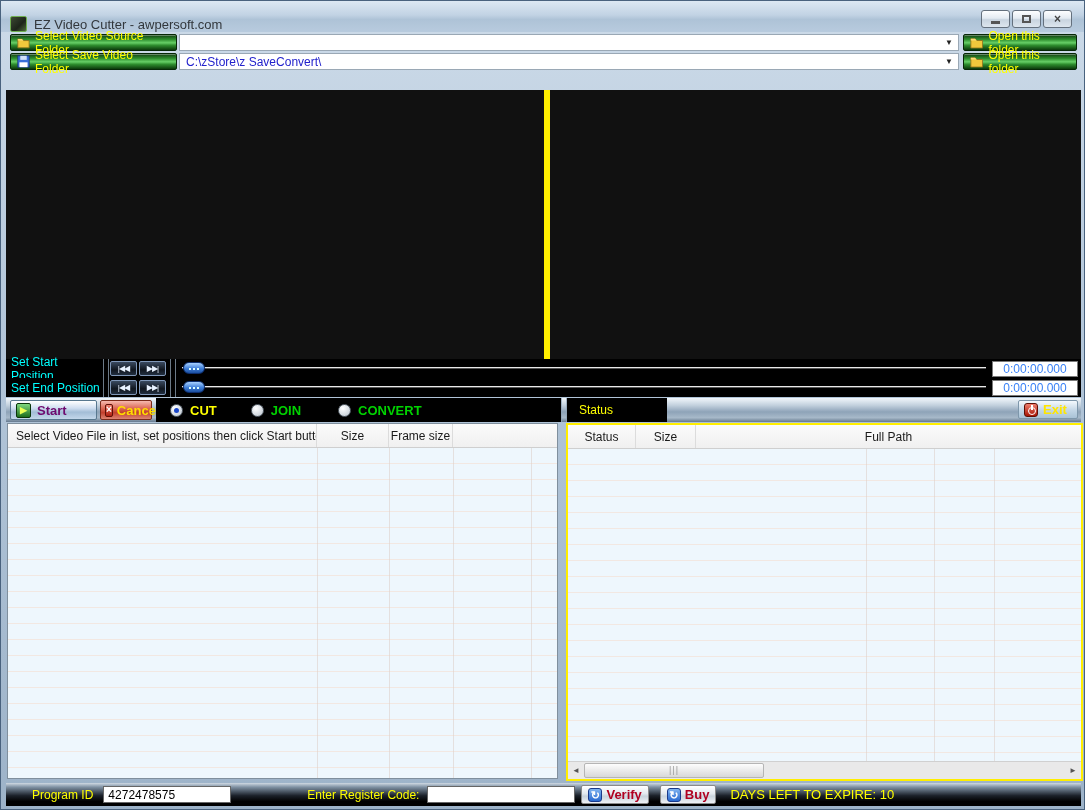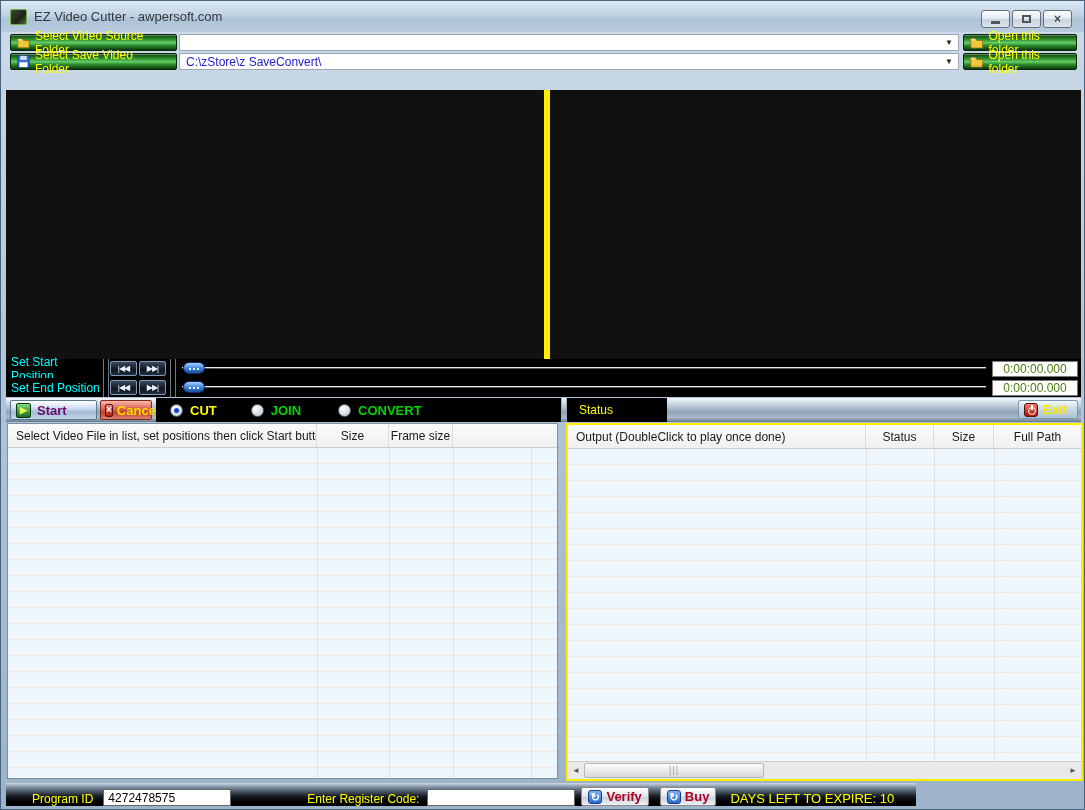--- a/index.html
+++ b/index.html
@@ -8,21 +8,21 @@
 
   #app { position:relative; width:1085px; height:810px;
          background:linear-gradient(180deg,#cddbe9 0%,#b4c7da 40%,#9db3c9 100%);
          border:1px solid #49627e; overflow:hidden; }
 
   .abs { position:absolute; }
 
   
   .titlebar { left:0; top:0; width:100%; height:31px;
     background:linear-gradient(180deg,#dce8f3 0%,#c2d3e4 45%,#aec3d7 60%,#b8cbde 100%);
-    display:flex; align-items:center; }
+    display:flex; align-items:flex-end; }
   .app-icon { width:17px; height:16px; margin:0 7px 0 9px;
     background:linear-gradient(135deg,#3c4a32,#1d241a 60%,#4f6b3a);
     border:1px solid #6fae4f; border-radius:2px; }
   .title-text { color:#32373c; font-size:13px; }
   .winbtns { position:absolute; right:12px; top:9px; display:flex; gap:2px; }
   .winbtn { width:29px; height:18px; border:1px solid #64707d; border-radius:3px;
     background:linear-gradient(180deg,#fdfeff 0%,#e4ebf2 45%,#c8d4df 55%,#dde6ee 100%);
     display:flex; align-items:center; justify-content:center;
     color:#444; font-weight:bold; font-size:12px; line-height:1; }
   .winbtn .bar { width:9px; height:3px; background:#555; margin-top:6px; }
@@ -57,21 +57,21 @@
     font-size:8px; line-height:13px; text-align:center; letter-spacing:-1px; }
   .slider { position:relative; flex:1; height:100%; margin:0 6px; }
   .slider .track { position:absolute; left:0; right:0; top:8px; height:2px;
     background:#e8e8e8; border-bottom:1px solid #555; }
   .slider .thumb { position:absolute; left:1px; top:3px; width:22px; height:12px; border-radius:7px;
     background:linear-gradient(180deg,#a8d2ff 0%,#3f7fd9 55%,#1c4fa0 100%);
     border:1px solid #0d2e6e; }
   .slider .thumb::after { content:""; position:absolute; left:5px; top:5px; width:2px; height:2px;
     background:#dff; box-shadow:4px 0 #dff, 8px 0 #dff; }
   .timebox { width:86px; height:16px; margin-right:3px; background:#fff; border:1px solid #7a7a7a;
-    color:#4d7c0f; text-align:center; line-height:15px; font-size:12px; }
+    color:#3b82f6; text-align:center; line-height:15px; font-size:12px; }
 
   
   .actionbar { left:5px; top:397px; width:1075px; height:24px;
     background:linear-gradient(180deg,#f2f7fb 0%,#c3d1de 30%,#8ea3b8 58%,#a7b9c9 82%,#65798e 100%);
     display:flex; align-items:center; }
   .start-btn { margin-left:4px; width:87px; height:20px; border:1px solid #58788f; border-radius:2px;
     background:linear-gradient(180deg,#ffffff,#cfdef0 40%,#a3bdd6 62%,#c3d7ea);
     display:flex; align-items:center; gap:6px; padding:0 5px;
     color:#6e0a6e; font-weight:bold; font-size:13px; }
   .play-icon { width:15px; height:15px; border:1px solid #0a350a; border-radius:2px;
@@ -124,23 +124,23 @@
     border-top:1px solid #d0d0d0; display:flex; align-items:center; }
   .scroll-arrow { width:16px; height:18px; display:flex; align-items:center; justify-content:center;
     color:#555; font-size:8px; }
   .scroll-track { position:relative; flex:1; height:18px; }
   .scroll-thumb { position:absolute; left:0; top:1px; width:180px; height:15px;
     background:linear-gradient(180deg,#fdfdfd,#d8d8d8); border:1px solid #b5b5b5; border-radius:2px;
     display:flex; align-items:center; justify-content:center; color:#9a9a9a;
     font-size:9px; letter-spacing:1px; }
 
   
-  .footer { left:5px; top:782px; width:910px; height:23px;
+  .footer { left:5px; top:782px; width:1075px; height:23px;
     background:linear-gradient(180deg,#cfd9e3 0%,#7e90a2 18%,#1b212a 55%,#000 80%);
-    display:flex; align-items:flex-end; }
+    display:flex; align-items:center; }
   .footer input { height:17px; border:1px solid #666; background:#fff; color:#000;
     font-family:"Liberation Sans",sans-serif; font-size:12px; padding:0 4px; }
   .silver-btn { height:19px; border:1px solid #8a8a8a; border-radius:2px;
     background:linear-gradient(180deg,#ffffff,#e3e9ef 45%,#c9d3dc 60%,#eef2f6);
     display:flex; align-items:center; gap:4px; padding:0 6px;
     color:#b00020; font-weight:bold; font-size:13px; }
   .refresh-icon { width:14px; height:14px; border:1px solid #1a3a8a; border-radius:3px;
     background:linear-gradient(180deg,#7fb3f0,#2a6ad0); color:#fff; font-size:11px; line-height:12px;
     display:flex; align-items:center; justify-content:center; }
 </style>
@@ -275,21 +275,20 @@
     <div class="grid-body" style="height:330px;">
       <div class="colline" style="left:309px;"></div>
       <div class="colline" style="left:381px;"></div>
       <div class="colline" style="left:445px;"></div>
       <div class="colline" style="left:523px;"></div>
     </div>
   </div>
 
   <div class="abs right-panel">
     <div class="grid-header">
-      <div class="hc" style="width:298px;">Output (DoubleClick to play once done)</div>
       <div class="hc c" style="width:68px;">Status</div>
       <div class="hc c" style="width:60px;">Size</div>
       <div class="hc c" style="flex:1; border-right:none;">Full Path</div>
     </div>
     <div class="grid-body" style="height:312px;">
       <div class="colline" style="left:298px;"></div>
       <div class="colline" style="left:366px;"></div>
       <div class="colline" style="left:426px;"></div>
     </div>
     <div class="hscroll">

